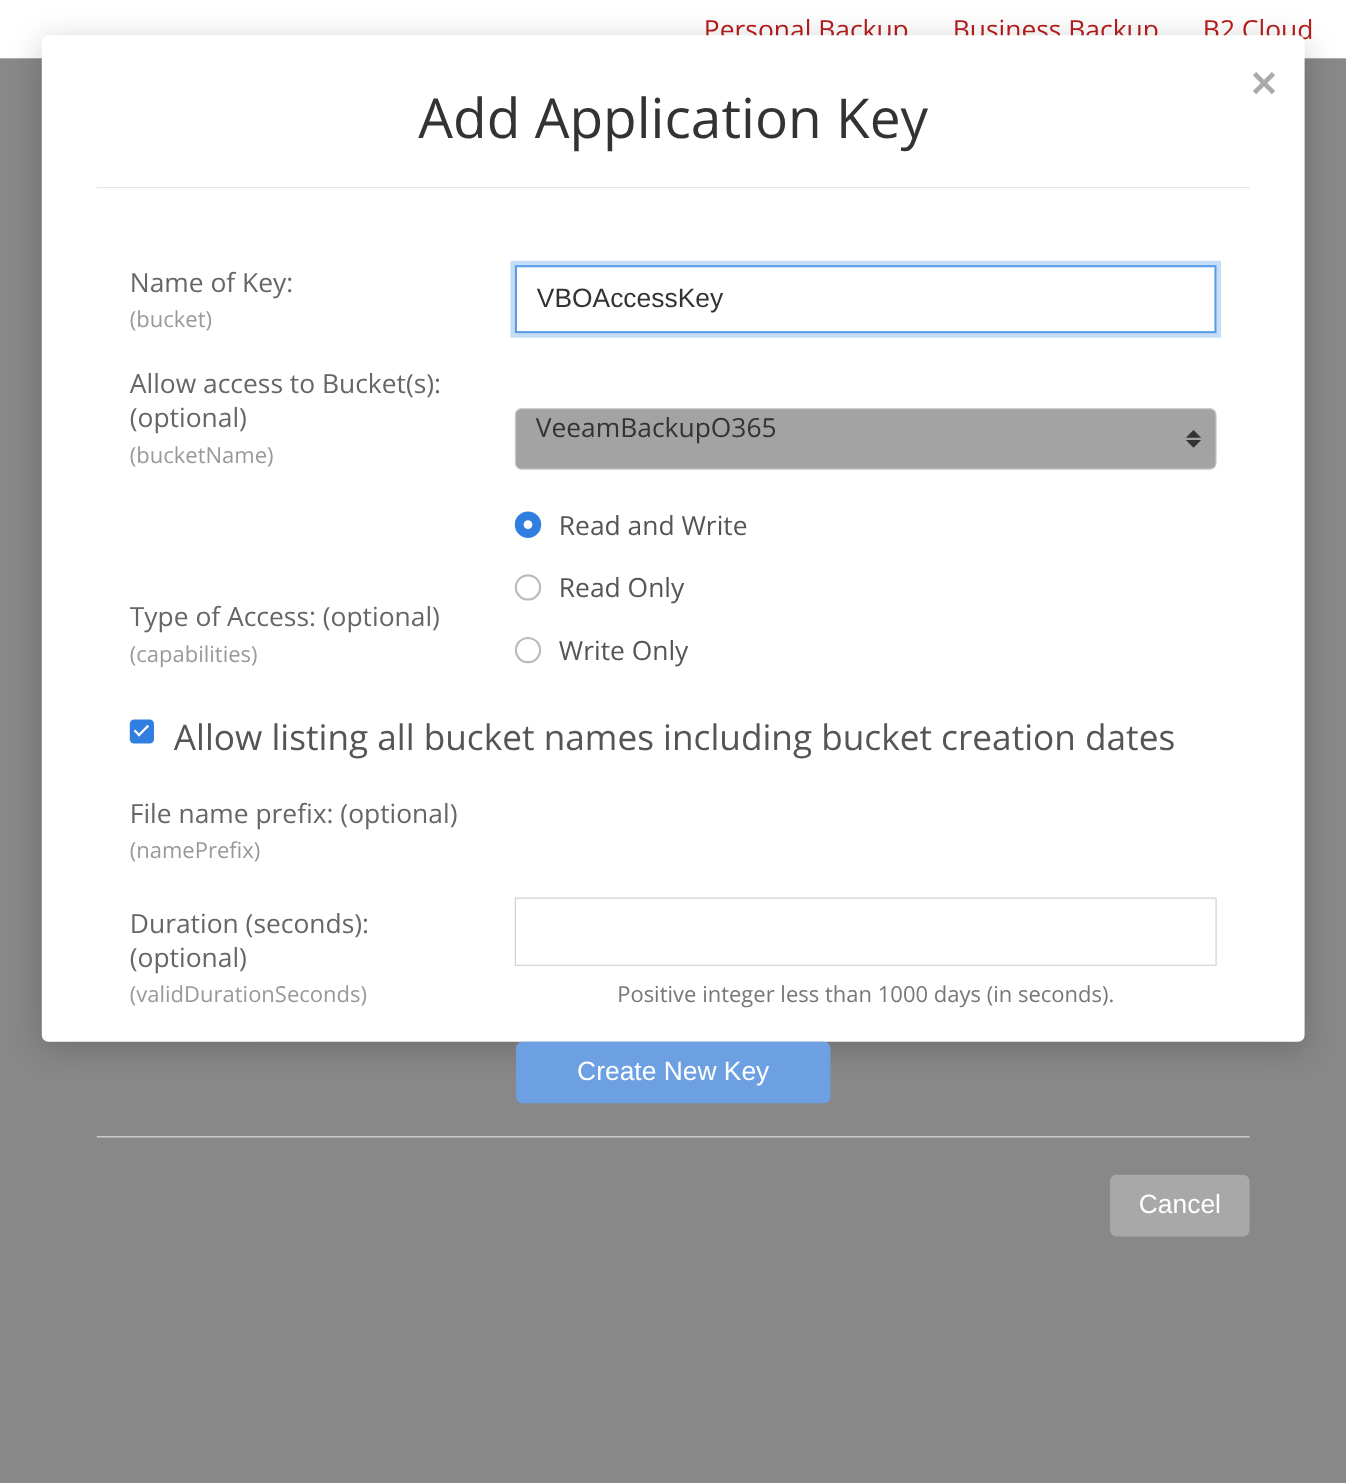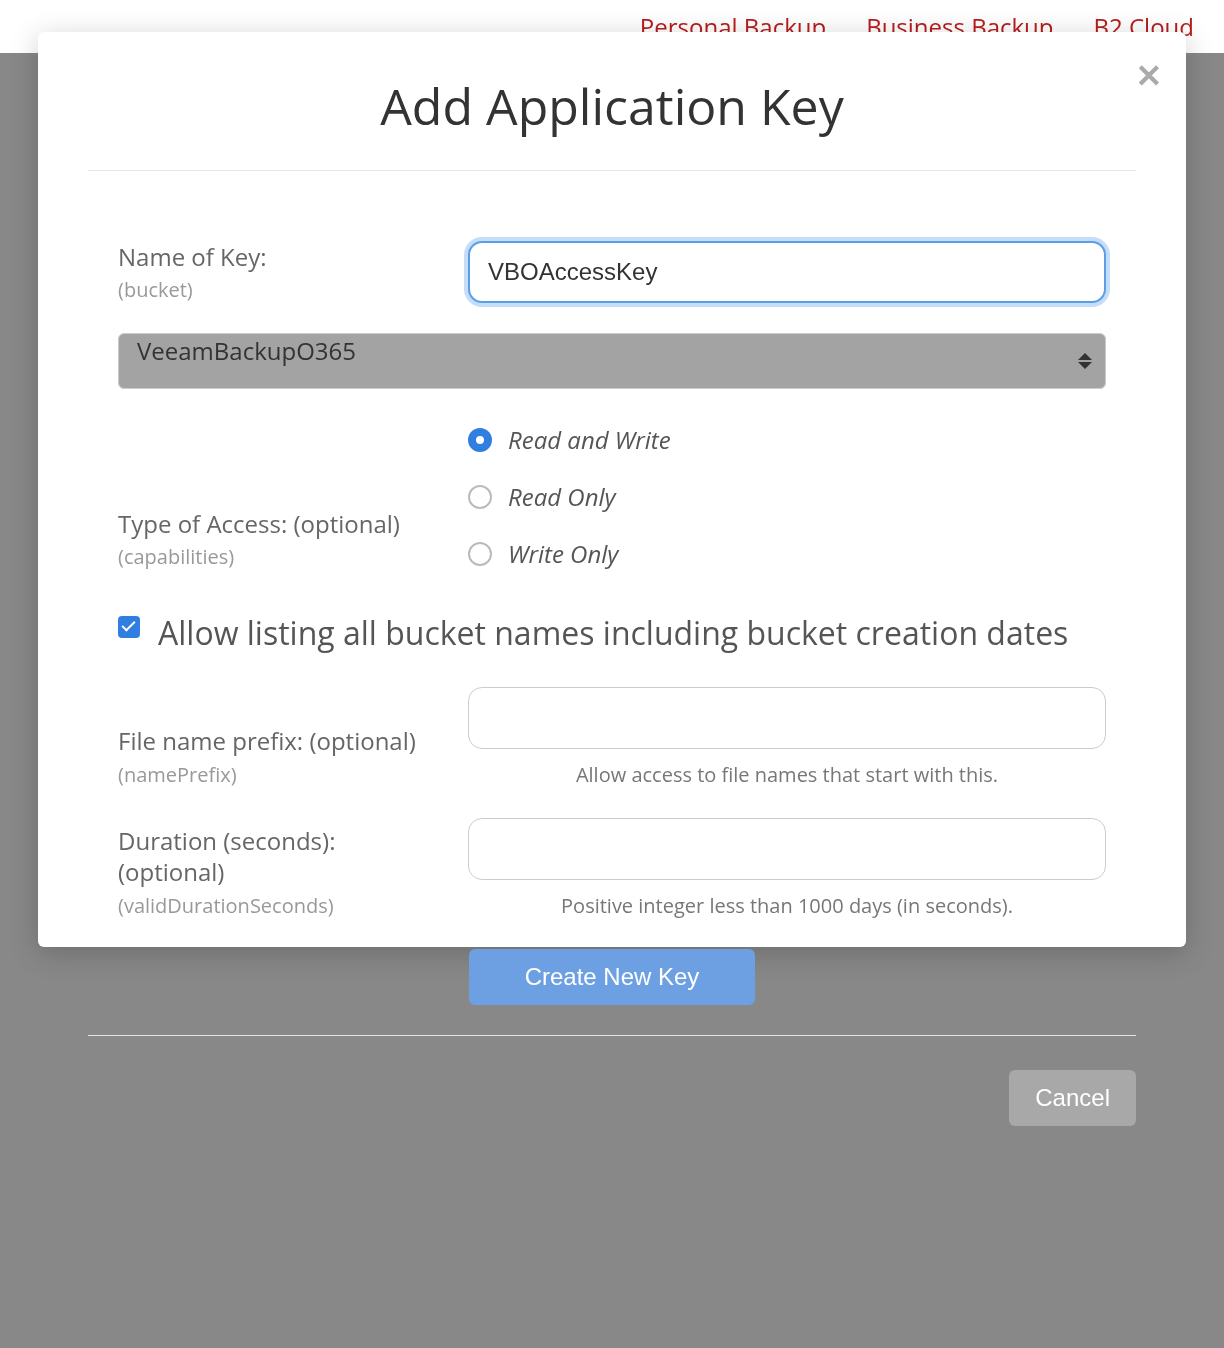--- a/index.html
+++ b/index.html
@@ -90,21 +90,21 @@
     }
     .field-control {
       flex: 1;
     }
     .text-input {
       width: 100%;
       height: 62px;
       padding: 0 18px;
       font-size: 24px;
       border: 1px solid #ccc;
-      border-radius: 14px;
+      border-radius: 0;
       color: #333;
     }
     .text-input.focused {
       border: 2px solid #5a9de8;
       box-shadow: 0 0 0 4px rgba(90,157,232,0.35);
       outline: none;
     }
     .select-wrap {
       position: relative;
       width: 100%;
@@ -142,21 +142,20 @@
       display: flex;
       flex-direction: column;
       gap: 24px;
       padding-top: 4px;
     }
     .radio-item {
       display: flex;
       align-items: center;
       gap: 16px;
       cursor: pointer;
-      font-style: italic;
     }
     .radio-circle {
       width: 24px;
       height: 24px;
       border-radius: 50%;
       border: 2px solid #bbb;
       position: relative;
       flex-shrink: 0;
     }
     .radio-circle.checked {
@@ -267,20 +266,24 @@
       <div class="field-label">
         <div class="main">Name of Key:</div>
         <div class="sub">(bucket)</div>
       </div>
       <div class="field-control">
         <input type="text" class="text-input focused" value="VBOAccessKey" style="">
       </div>
     </div>
 
     <div class="field-row">
+      <div class="field-label">
+        <div class="main">Allow access to Bucket(s): (optional)</div>
+        <div class="sub">(bucketName)</div>
+      </div>
       <div class="field-control">
         <div class="select-wrap">
           <div class="select-input">VeeamBackupO365</div>
           <div class="select-arrows">
             <div class="up"></div>
               <div class="down"></div>
           </div>
         </div>
       </div>
     </div>
@@ -311,24 +314,20 @@
         <div class="checkbox"></div>
         <div class="checkbox-text">Allow listing all bucket names including bucket creation dates</div>
       </div>
     </div>
 
     <div class="field-row">
       <div class="field-label">
         <div class="main">File name prefix: (optional)</div>
         <div class="sub">(namePrefix)</div>
       </div>
-      <div class="field-control">
-        <input type="text" class="text-input" value="" style="">
-        <div class="field-help">Allow access to file names that start with this.</div>
-      </div>
     </div>
 
     <div class="field-row tight">
       <div class="field-label">
         <div class="main">Duration (seconds): (optional)</div>
         <div class="sub">(validDurationSeconds)</div>
       </div>
       <div class="field-control">
         <input type="text" class="text-input" value="" style="">
         <div class="field-help">Positive integer less than 1000 days (in seconds).</div>

